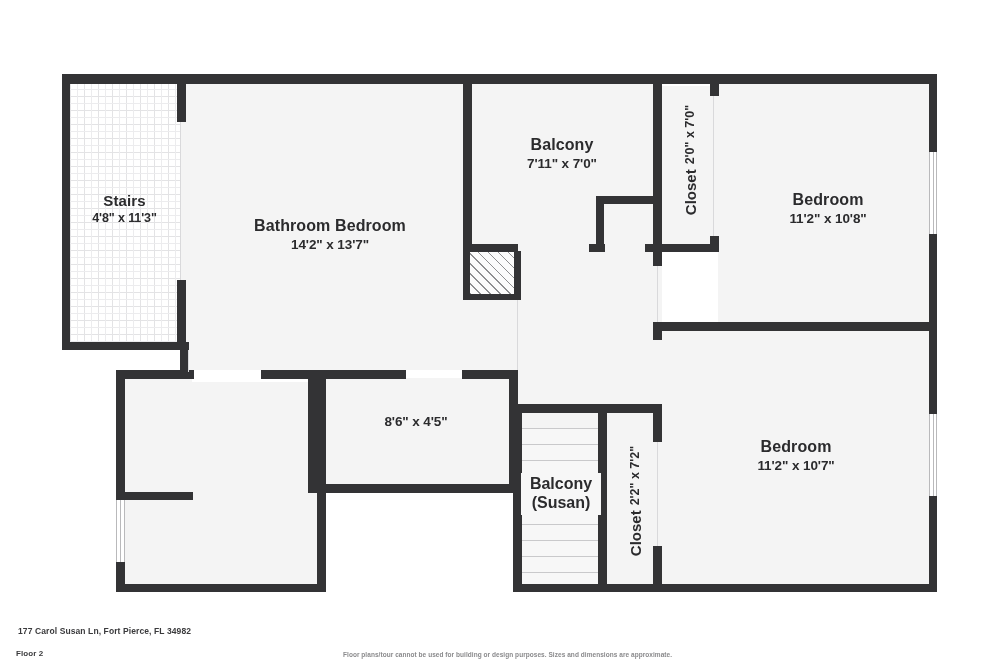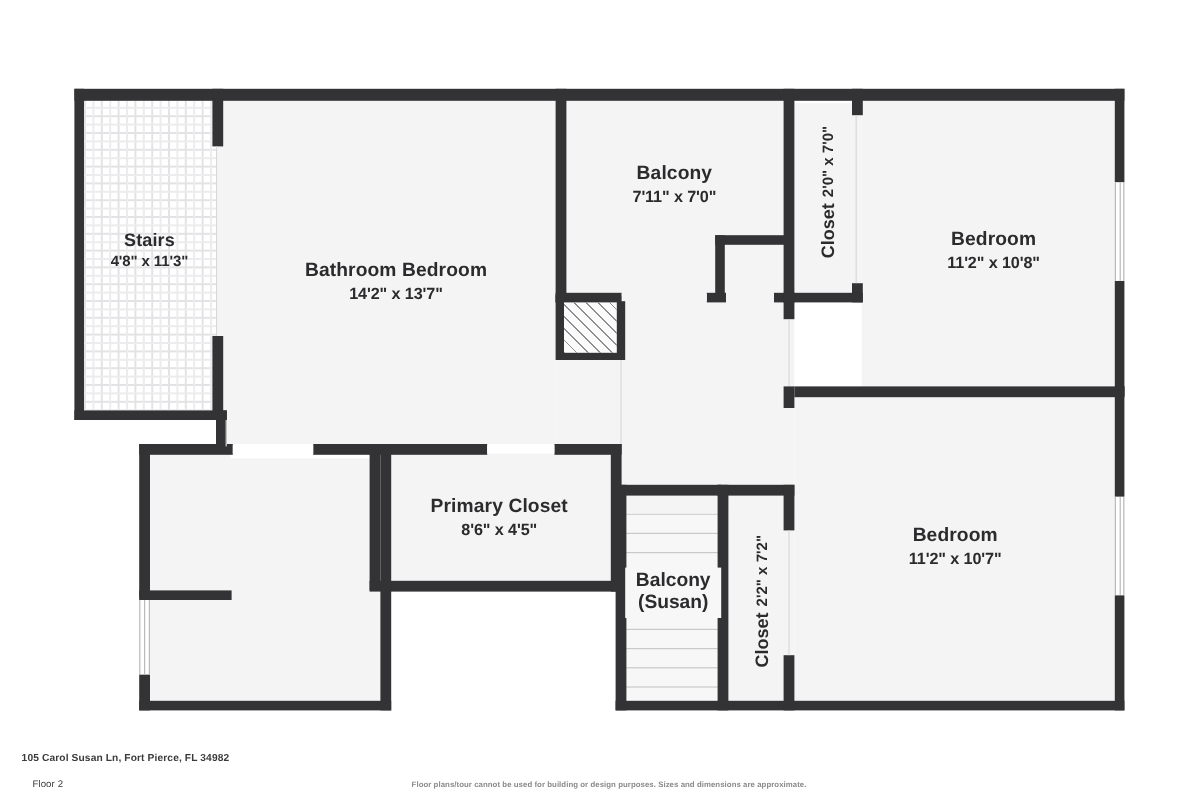--- a/index.html
+++ b/index.html
@@ -187,24 +187,24 @@
     position: absolute;
     left: 18px;
     top: 626px;
     font-size: 8.5px;
     font-weight: 700;
     color: #3a3a3c;
     letter-spacing: 0.1px;
   }
   .footer-floor {
     position: absolute;
-    left: 27px;
+    left: 16px;
     top: 649px;
     font-size: 8px;
-    font-weight: 400;
+    font-weight: 700;
     color: #3a3a3c;
     letter-spacing: 0.1px;
   }
   .footer-disclaimer {
     position: absolute;
     left: 343px;
     top: 651px;
     font-size: 6.5px;
     font-weight: 700;
     color: #8a8a8c;
@@ -376,27 +376,26 @@
     <span class="rl-name">Bedroom</span>
     <span class="rl-dims">11'2" x 10'7"</span>
   </div>
 
   <div class="vert-wrap" style="left:555px; top:487px; width:160px; height:28px;">
     <span class="rl-name">Closet</span>
     <span class="rl-dims">2'2" x 7'2"</span>
   </div>
 
   <div class="room-label" style="left:336px; top:413px; width:160px;">
-    <span class="rl-name">Primary Closet</span>
     <span class="rl-dims">8'6" x 4'5"</span>
   </div>
 
 
   <div class="stairs-label" style="left:521px; top:473px; width:80px; padding:2px 0;">
     <span>Balcony</span>
     <span>(Susan)</span>
   </div>
 
 </div>
 
-<div class="footer-address">105 Carol Susan Ln, Fort Pierce, FL 34982</div>
+<div class="footer-address">177 Carol Susan Ln, Fort Pierce, FL 34982</div>
 <div class="footer-floor">Floor 2</div>
 <div class="footer-disclaimer">Floor plans/tour cannot be used for building or design purposes. Sizes and dimensions are approximate.</div>
 
 </body></html>

